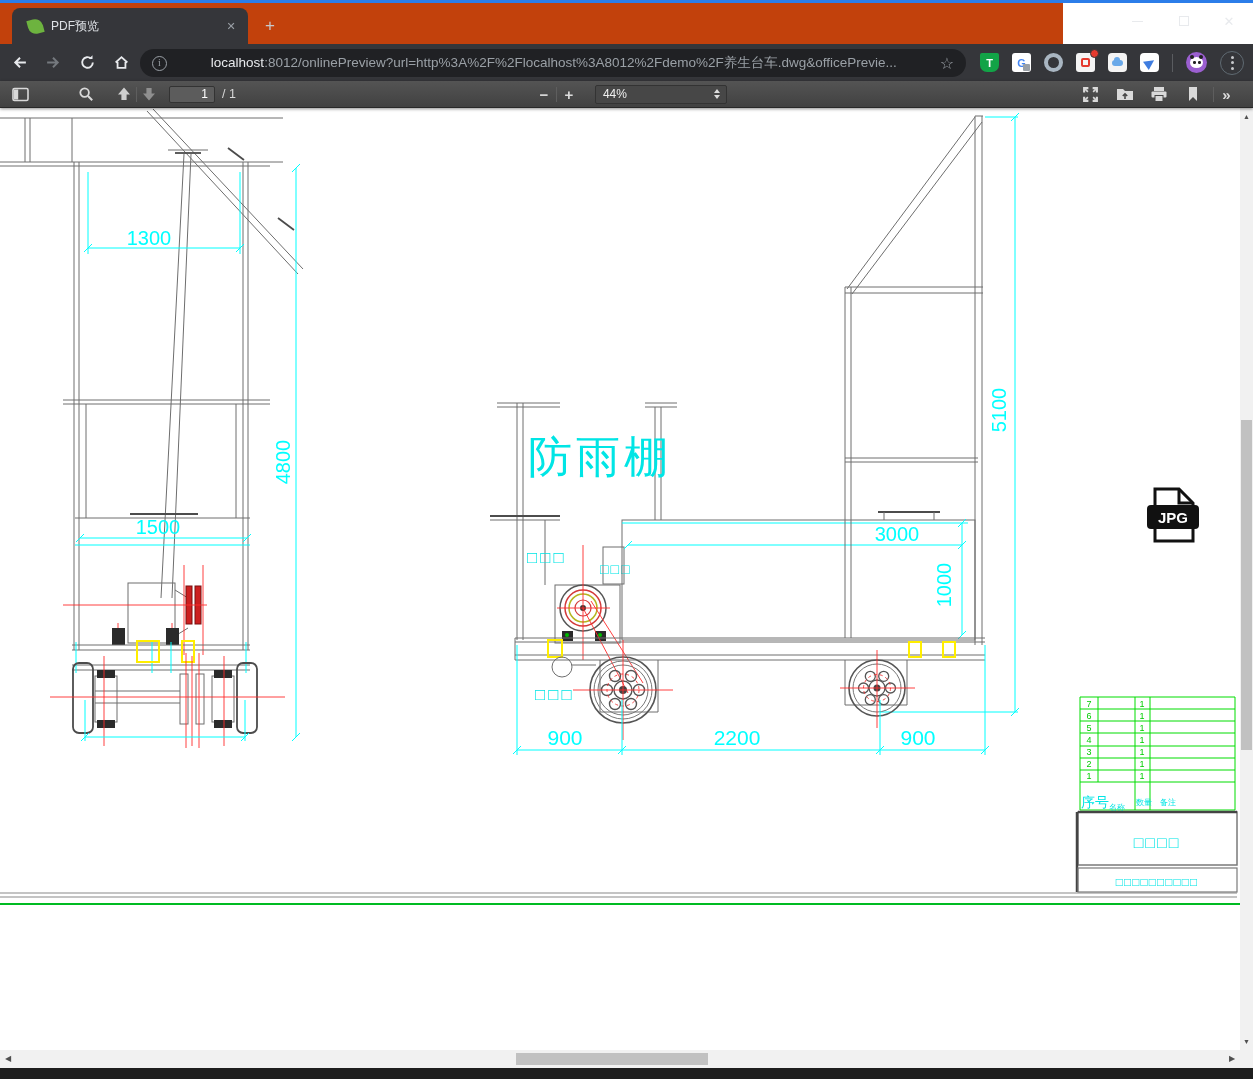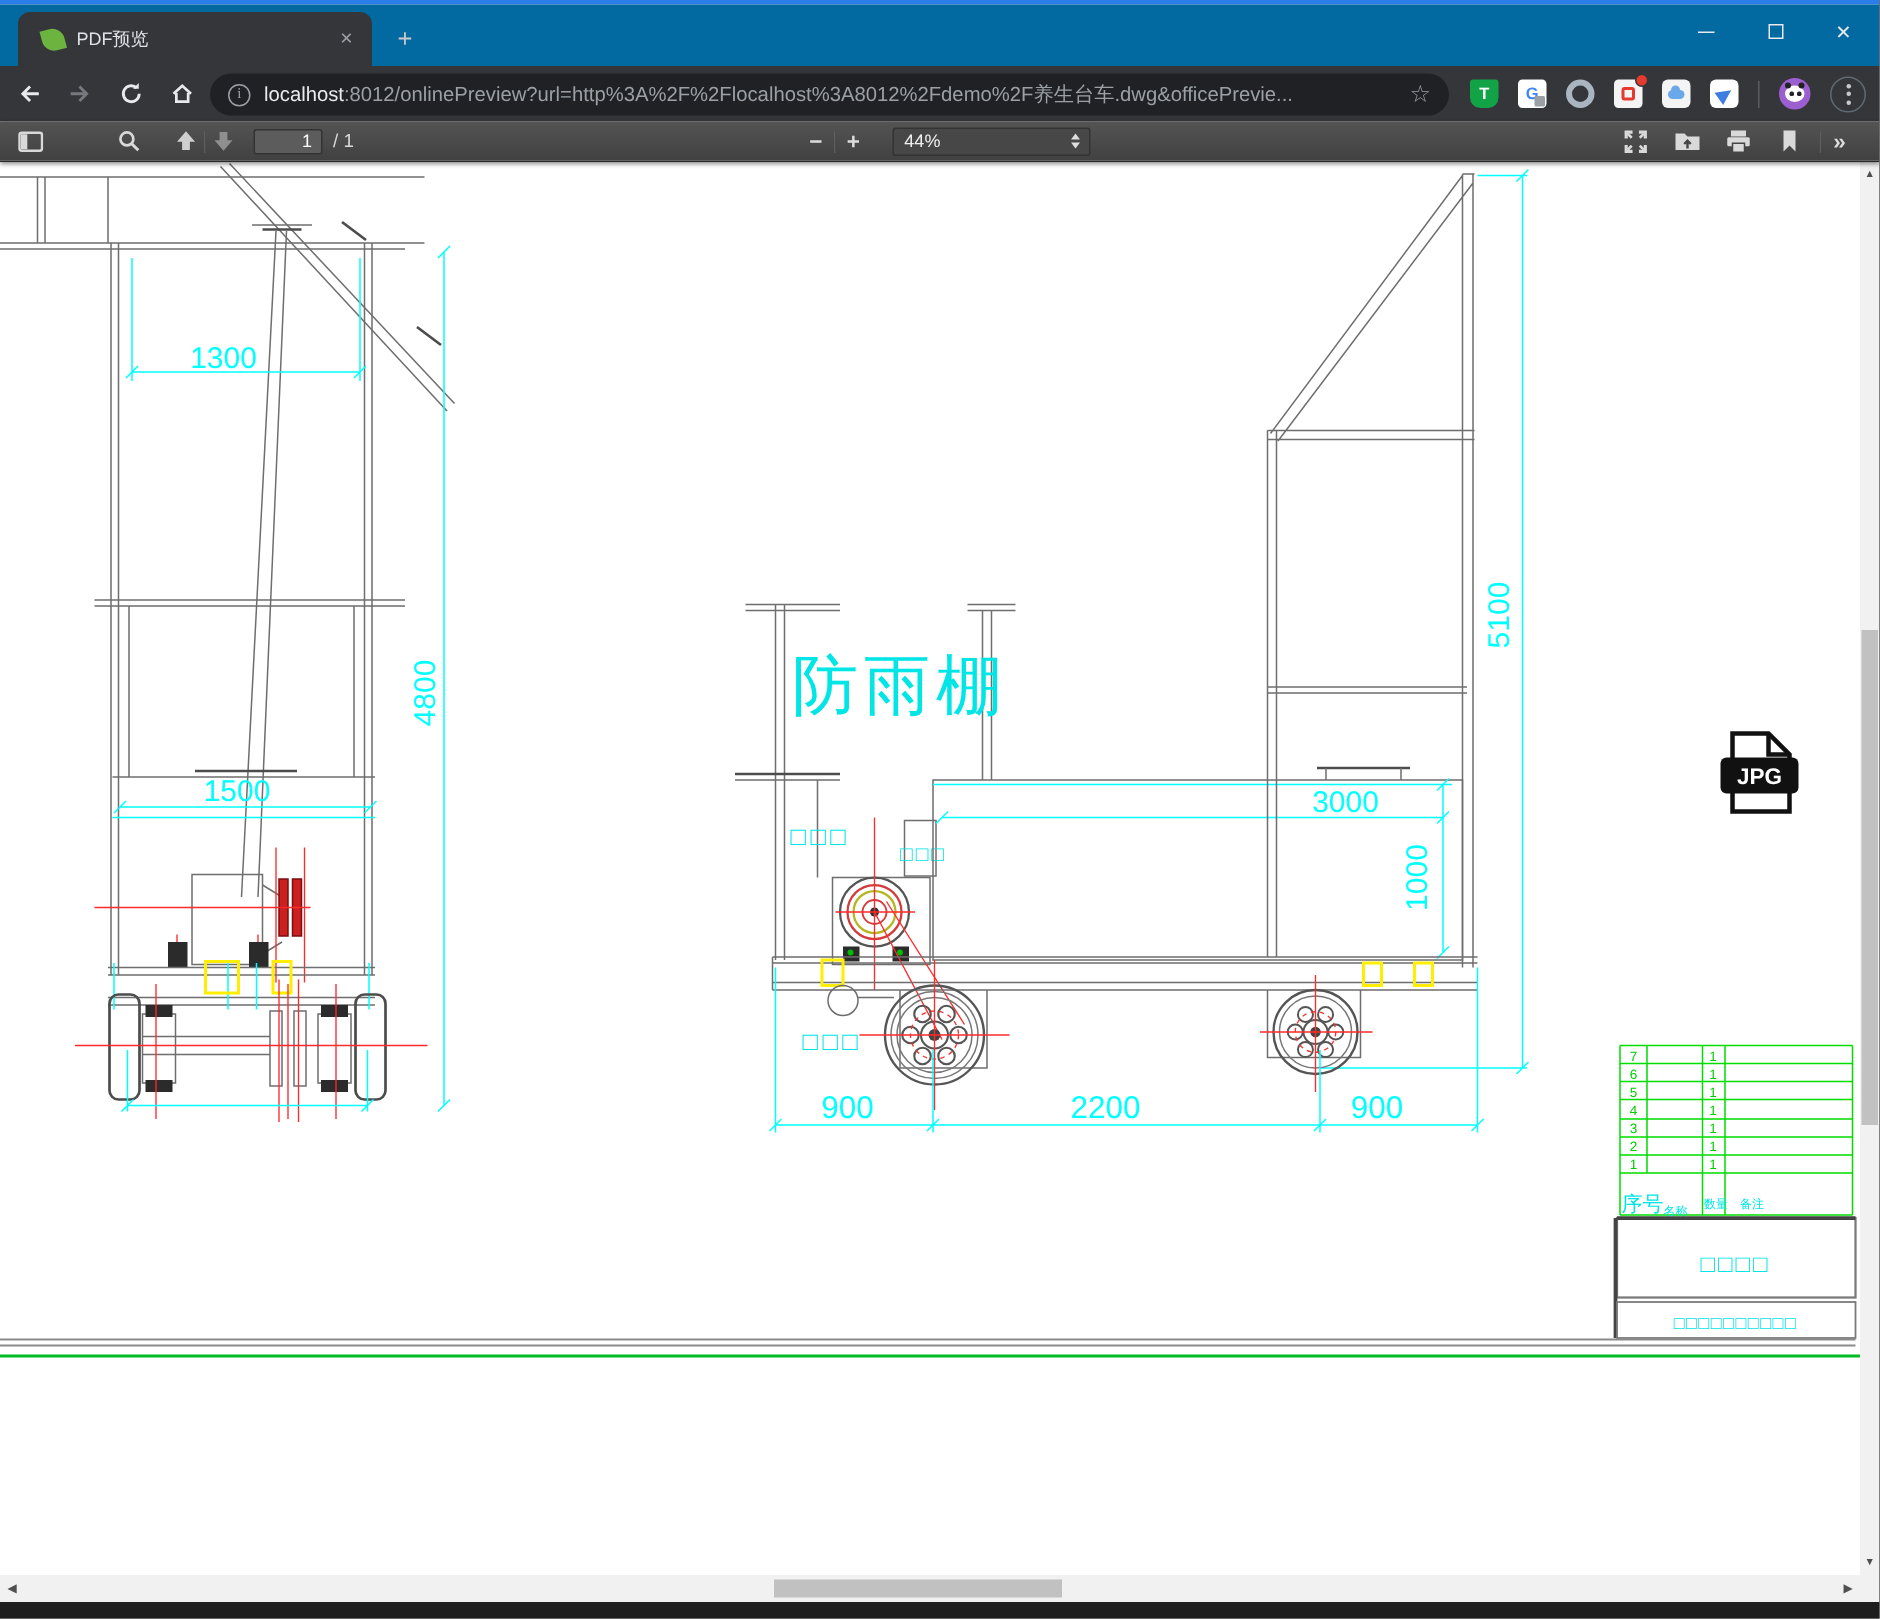--- a/index.html
+++ b/index.html
@@ -1,38 +1,38 @@
 <!DOCTYPE html>
 <html><head>
 <meta charset="utf-8">
 <style>
   html,body{margin:0;padding:0;background:#000;}
   *{box-sizing:border-box;font-family:"Liberation Sans",sans-serif;}
   #stage{position:relative;width:1253px;height:1079px;overflow:hidden;background:#fff;}
 
   
   .accent{position:absolute;left:0;top:0;width:1253px;height:3px;background:#2b7de9;}
-  .titlebar{position:absolute;left:0;top:3px;width:1253px;height:41px;background:#0369a1;}
+  .titlebar{position:absolute;left:0;top:3px;width:1063px;height:41px;background:#c2410c;}
   .tab{position:absolute;left:12px;top:5px;width:236px;height:36px;background:#35363a;border-radius:8px 8px 0 0;display:flex;align-items:center;padding:0 8px;}
   .favicon{width:15px;height:15px;margin:0 8px 0 8px;background:#6db33f;border-radius:0 55% 0 55%;transform:rotate(-15deg);flex:none;}
   .tab-title{color:#dee1e6;font-size:12px;flex:1;white-space:nowrap;overflow:hidden;}
   .tab-close{color:#9aa0a6;font-size:11px;width:18px;height:18px;line-height:18px;text-align:center;border-radius:50%;}
   .newtab{position:absolute;left:258px;top:12px;width:24px;height:24px;color:#c7c9cc;font-size:17px;line-height:22px;text-align:center;border-radius:50%;}
   .wctrl{position:absolute;top:6px;height:24px;width:34px;display:flex;align-items:center;justify-content:center;}
   .wmin{left:1120px;} .wmax{left:1167px;} .wclose{left:1212px;}
   .wmin i{display:block;width:11px;border-top:1.4px solid #e8eaed;}
   .wmax i{display:block;width:10px;height:10px;border:1.4px solid #e8eaed;}
   .wclose span{color:#e8eaed;font-size:13px;}
 
   
   .navbar{position:absolute;left:0;top:44px;width:1253px;height:37px;background:#35363a;display:flex;align-items:center;}
   .nav-ico{width:30px;height:30px;display:flex;align-items:center;justify-content:center;border-radius:50%;flex:none;margin-left:4px;}
   .addr{position:absolute;left:140px;top:5px;width:826px;height:28px;background:#202124;border-radius:14px;display:flex;align-items:center;padding:0 12px;color:#9aa0a6;}
   .addr .info{width:15px;height:15px;border:1.5px solid #9aa0a6;border-radius:50%;font-size:10px;line-height:12px;text-align:center;color:#9aa0a6;font-family:"Liberation Serif",serif;flex:none;margin-right:9px;}
-  .addr .url{font-size:13.5px;white-space:nowrap;overflow:hidden;flex:1;}
+  .addr .url{font-size:13.5px;white-space:nowrap;overflow:hidden;flex:1;text-align:center;}
   .addr .url b{color:#e8eaed;font-weight:normal;}
   .addr .star{color:#9aa0a6;font-size:16px;margin-left:8px;flex:none;}
   .exts{position:absolute;left:980px;top:0;height:37px;display:flex;align-items:center;gap:13px;}
   .ext{width:19px;height:19px;position:relative;display:flex;align-items:center;justify-content:center;font-size:11px;font-weight:bold;}
   .ext.tm{background:#12a347;color:#fff;border-radius:2px 2px 7px 7px;}
   .ext.tr{background:#fff;border-radius:3px;color:#4285f4;}
   .ext.tr i{position:absolute;right:1px;bottom:1px;width:7px;height:7px;background:#9aa0a6;border-radius:1px;}
   .ext.oo{background:transparent;border:4.5px solid #a9b6c2;border-radius:50%;width:19px;height:19px;}
   .ext.rd{background:#f4f4f4;border-radius:3px;}
   .ext.rd i{width:9px;height:9px;border:2.5px solid #e53a2e;border-radius:2px;}

